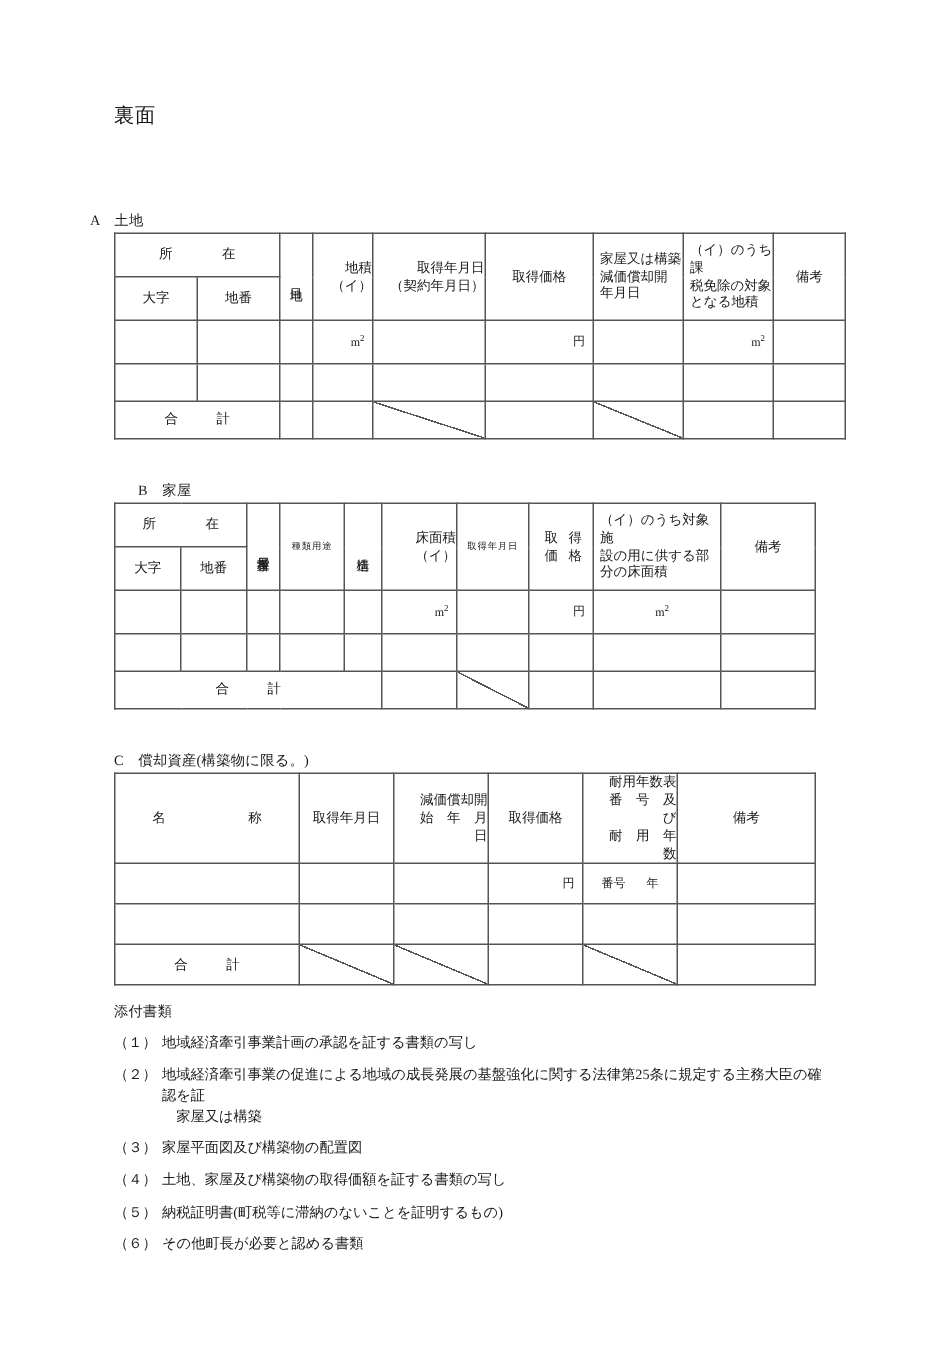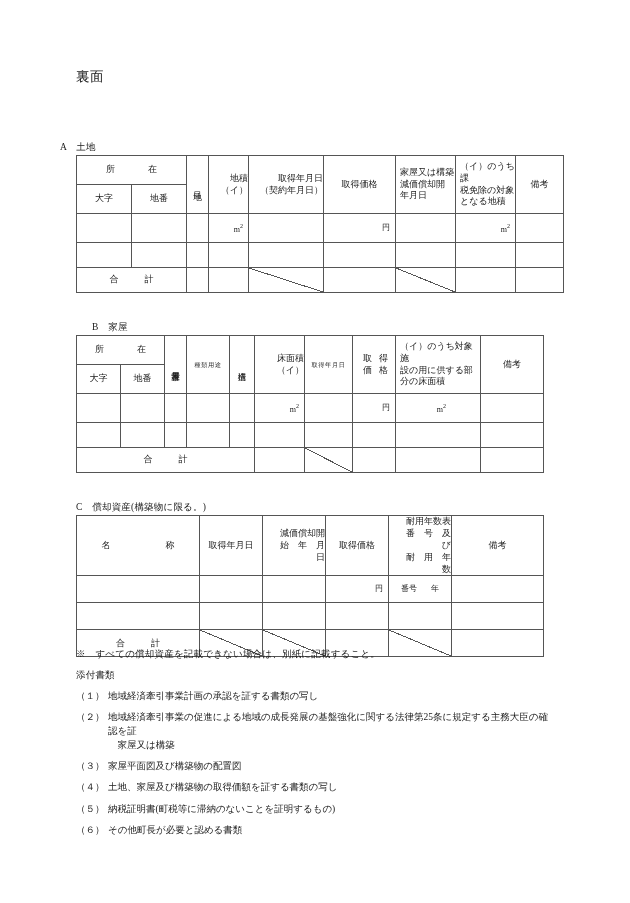--- a/index.html
+++ b/index.html
@@ -424,21 +424,20 @@
         <td class="hd hd-sp" style="height:26px">合　　計</td>
         <td class="diag"></td>
         <td class="diag"></td>
         <td></td>
         <td class="diag"></td>
         <td></td>
       </tr>
     </tbody>
   </table>
 
-  <div class="note note-star">※　すべての償却資産を記載できない場合は、別紙に記載すること。</div>
   <div class="note note-attach">添付書類</div>
 
   <div class="attach-list">
     <div class="attach-item">
       <span class="attach-num">（１）</span>
       <span class="attach-text">地域経済牽引事業計画の承認を証する書類の写し</span>
     </div>
     <div class="attach-item">
       <span class="attach-num">（２）</span>
       <span class="attach-text">地域経済牽引事業の促進による地域の成長発展の基盤強化に関する法律第25条に規定する主務大臣の確認を証

